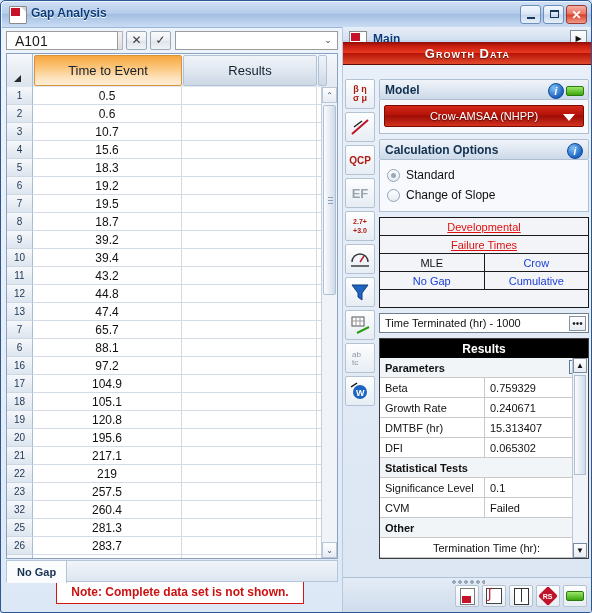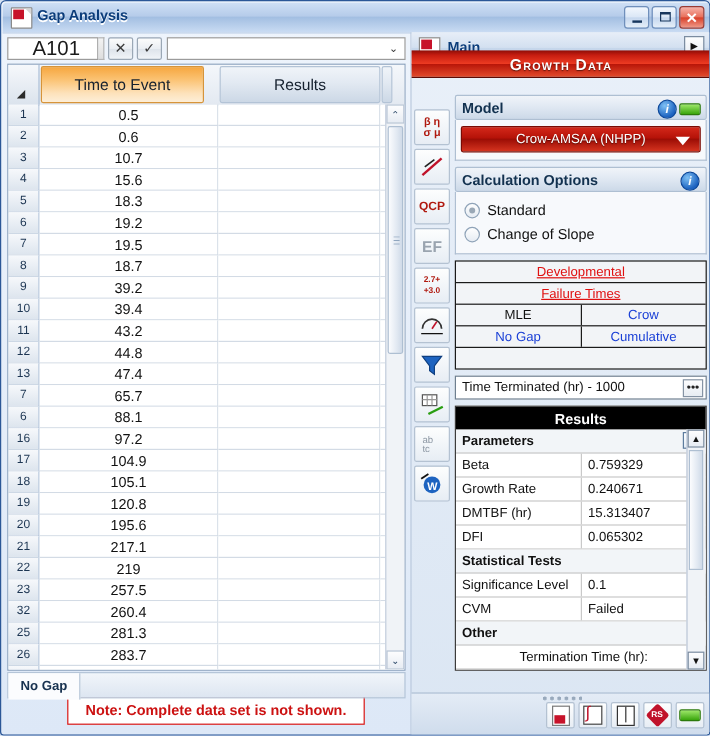--- a/index.html
+++ b/index.html
@@ -62,23 +62,23 @@
 
   
   .leftpane{
     position:absolute;left:3px;top:28px;width:336px;height:555px;
   }
   .formula-row{
     position:absolute;left:2px;top:0;width:332px;height:22px;
     display:flex;align-items:center;
   }
   .namebox{
-    width:76px;height:19px;box-sizing:border-box;
+    width:112px;height:19px;box-sizing:border-box;
     border:1px solid #9b9b9b;background:#fff;
-    font-size:17px;color:#1a1a1a;padding:2px 20px;line-height:14px;
+    font-size:14px;color:#1a1a1a;padding:2px 8px;line-height:14px;
   }
   .ddgrip{width:5px;height:19px;box-sizing:border-box;
     background:linear-gradient(to bottom,#f3f3f3,#dedede);border:1px solid #b5b5b5;border-left:none;}
   .fbtn{
     width:21px;height:19px;box-sizing:border-box;margin-left:3px;
     border:1px solid #9aa7b5;border-radius:2px;
     background:linear-gradient(to bottom,#fcfcfc 0%,#eaeef3 50%,#dde3ea 51%,#f1f4f8 100%);
     display:flex;align-items:center;justify-content:center;
     font-size:12px;color:#3b3b3b;
   }
@@ -111,21 +111,21 @@
   .corner:after{
     content:"";position:absolute;left:7px;bottom:5px;
     width:0;height:0;border-left:7px solid transparent;border-bottom:7px solid #2a2a2a;
   }
   .colh{
     position:absolute;top:1px;height:31px;box-sizing:border-box;
     display:flex;align-items:center;justify-content:center;
     font-size:13px;color:#15202e;
   }
   .colh.sel{
-    left:27px;width:136px;
+    left:27px;width:148px;
     background:linear-gradient(to bottom,#f6a740 0%,#fbc272 35%,#fde2bb 75%,#fdeed7 100%);
     border:1px solid #d79439;border-radius:2px;
   }
   .colh.c2{
     left:176px;width:134px;
     background:linear-gradient(to bottom,#f0f4f9 0%,#e2e9f2 45%,#ccd8e6 100%);
     border:1px solid #b3c3d6;border-radius:2px;
   }
   .colh.c3{
     left:311px;width:9px;
@@ -229,21 +229,21 @@
   .gdbanner{
     position:absolute;left:0;top:15px;width:249px;height:22px;
     background:linear-gradient(to bottom,#8e0d07 0%,#c61d10 18%,#ec3a22 50%,#b81508 52%,#e24a2c 100%);
     display:flex;align-items:center;justify-content:center;
     color:#fff;font-weight:bold;font-size:13px;letter-spacing:1px;
     font-variant:small-caps;
     text-shadow:0 1px 1px rgba(0,0,0,.55);
     border-bottom:1px solid #5d0a04;
   }
   .vtools{
-    position:absolute;left:2px;top:64px;width:32px;
+    position:absolute;left:2px;top:52px;width:32px;
   }
   .vtool{
     width:30px;height:30px;margin-bottom:3px;box-sizing:border-box;
     border:1px solid #b4c2d2;border-radius:2px;
     background:linear-gradient(to bottom,#fdfefe,#e7edf4);
     position:relative;overflow:hidden;
     display:flex;align-items:center;justify-content:center;
   }
   .vtool span.t{font-size:9px;line-height:9px;color:#b01a10;font-weight:bold;text-align:center;}
   .vtool span.gray{color:#9aa4af;font-size:13px;font-weight:bold;}

